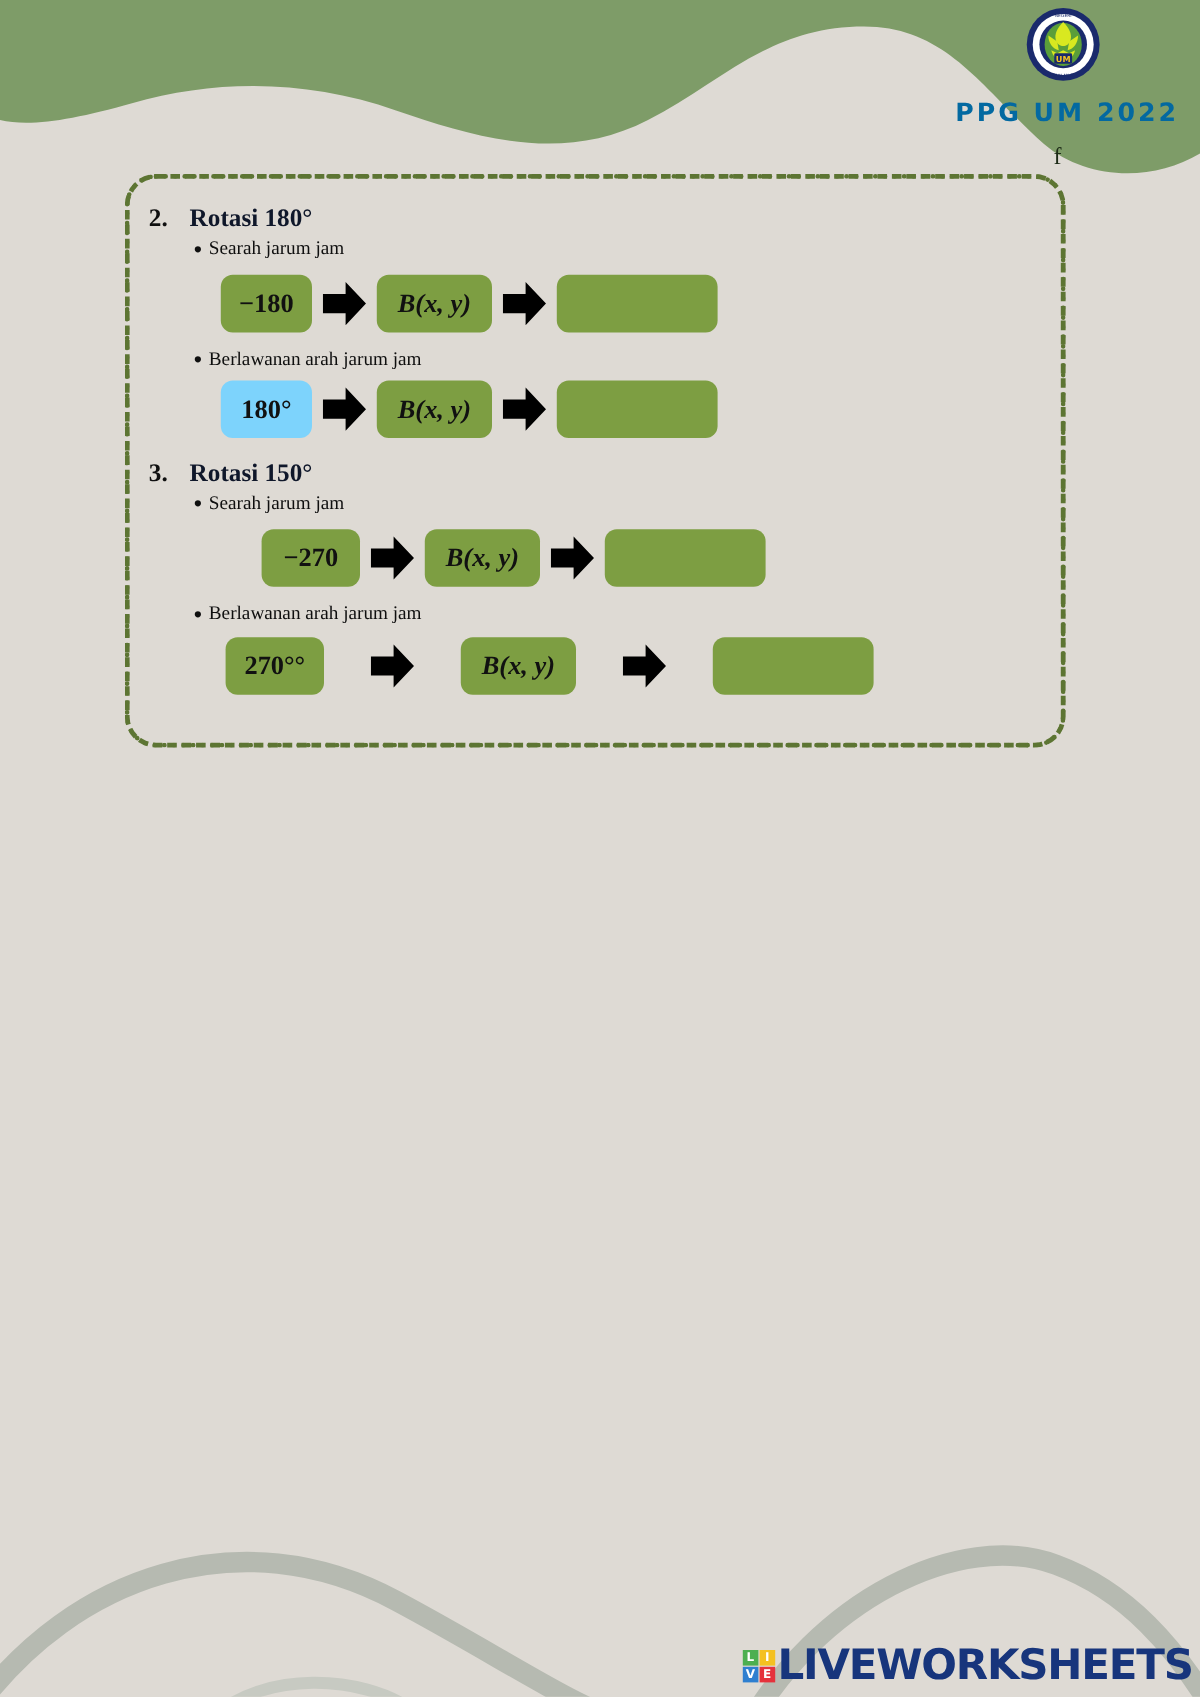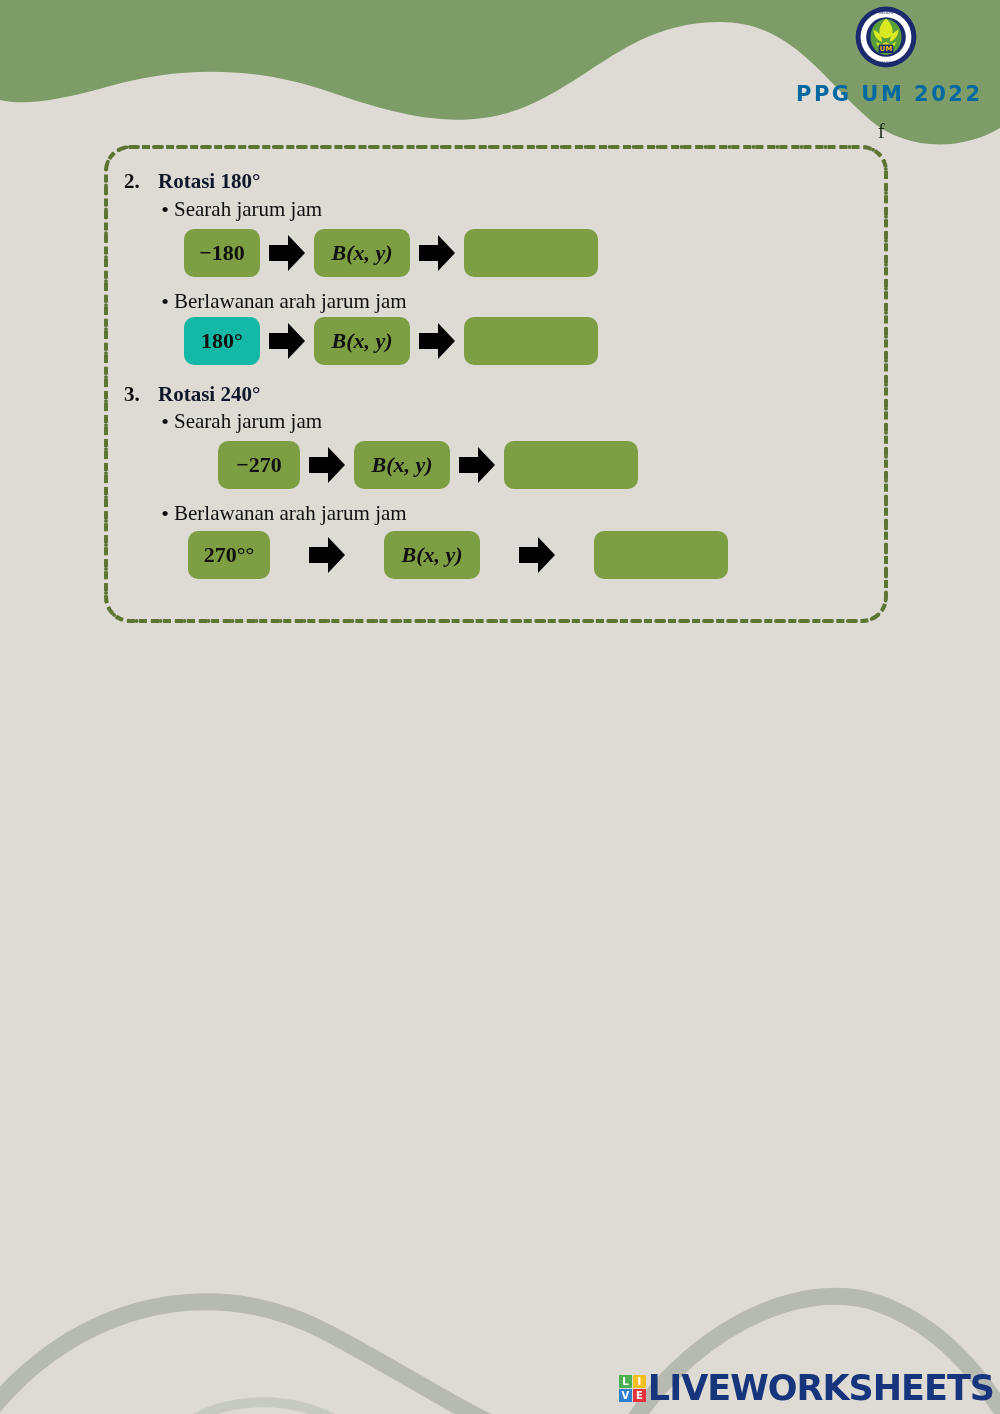--- a/index.html
+++ b/index.html
@@ -117,21 +117,21 @@
   }
   .bullet-dot {
     width: 18px;
     flex: none;
     font-size: 22px;
     line-height: 1;
     color: #0f0f0f;
     text-align: center;
   }
   .bullet-text {
-    font-size: 21px;
+    font-size: 16px;
     color: #0f0f0f;
     white-space: nowrap;
   }
 
   
   .flow-row {
     position: absolute;
     display: flex;
     align-items: center;
   }
@@ -260,34 +260,34 @@
       </svg>
       <div class="chip blank" style="background: rgb(125, 158, 66);"></div>
     </div>
 
     <div class="bullet-row" style="left:48px; top:140px;">
       <span class="bullet-dot">•</span>
       <span class="bullet-text">Berlawanan arah jarum jam</span>
     </div>
 
     <div class="flow-row" style="left:76px; top:168px;">
-      <div class="chip val" style="background: #14b8a6;">180°</div>
+      <div class="chip val" style="background: #7dd3fc;">180°</div>
       <svg class="arrow" viewBox="0 0 36 38">
         <path d="M0,11 L19,11 L19,1 L36,19 L19,37 L19,27 L0,27 Z" fill="#000000"></path>
       </svg>
       <div class="chip fn" style="background: rgb(125, 158, 66);">B(x, y)</div>
       <svg class="arrow" viewBox="0 0 36 38">
         <path d="M0,11 L19,11 L19,1 L36,19 L19,37 L19,27 L0,27 Z" fill="#000000"></path>
       </svg>
       <div class="chip blank" style="background: rgb(125, 158, 66);"></div>
     </div>
 
     <div class="num-item" style="left:16px; top:233px;">
       <span class="num">3.</span>
-      <span class="num-text">Rotasi 240°</span>
+      <span class="num-text">Rotasi 150°</span>
     </div>
 
     <div class="bullet-row" style="left:48px; top:260px;">
       <span class="bullet-dot">•</span>
       <span class="bullet-text">Searah jarum jam</span>
     </div>
 
     <div class="flow-row" style="left:80px; top:292px;padding-left:30px;">
       <div class="chip val-w" style="background: rgb(125, 158, 66);">−270</div>
       <svg class="arrow" viewBox="0 0 36 38">

